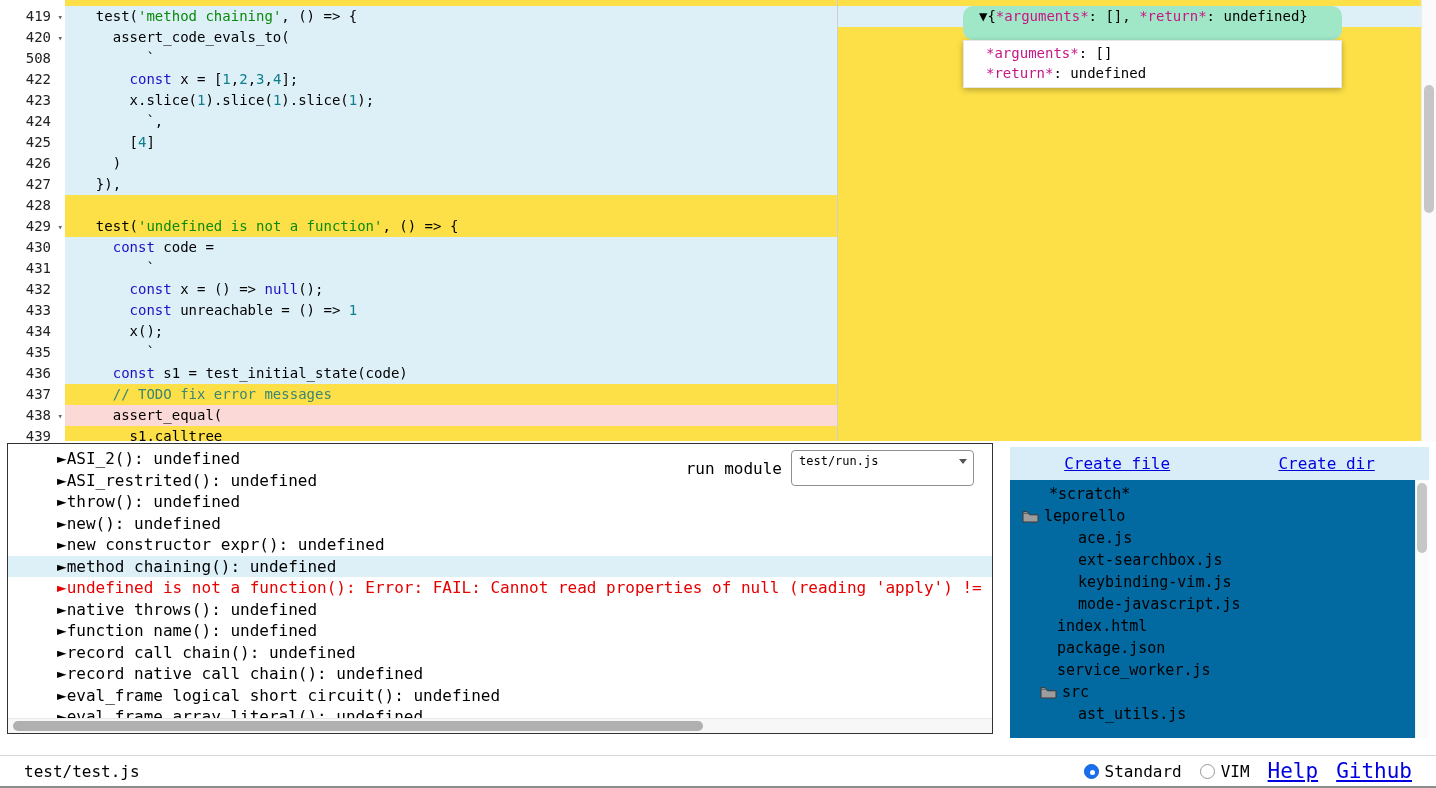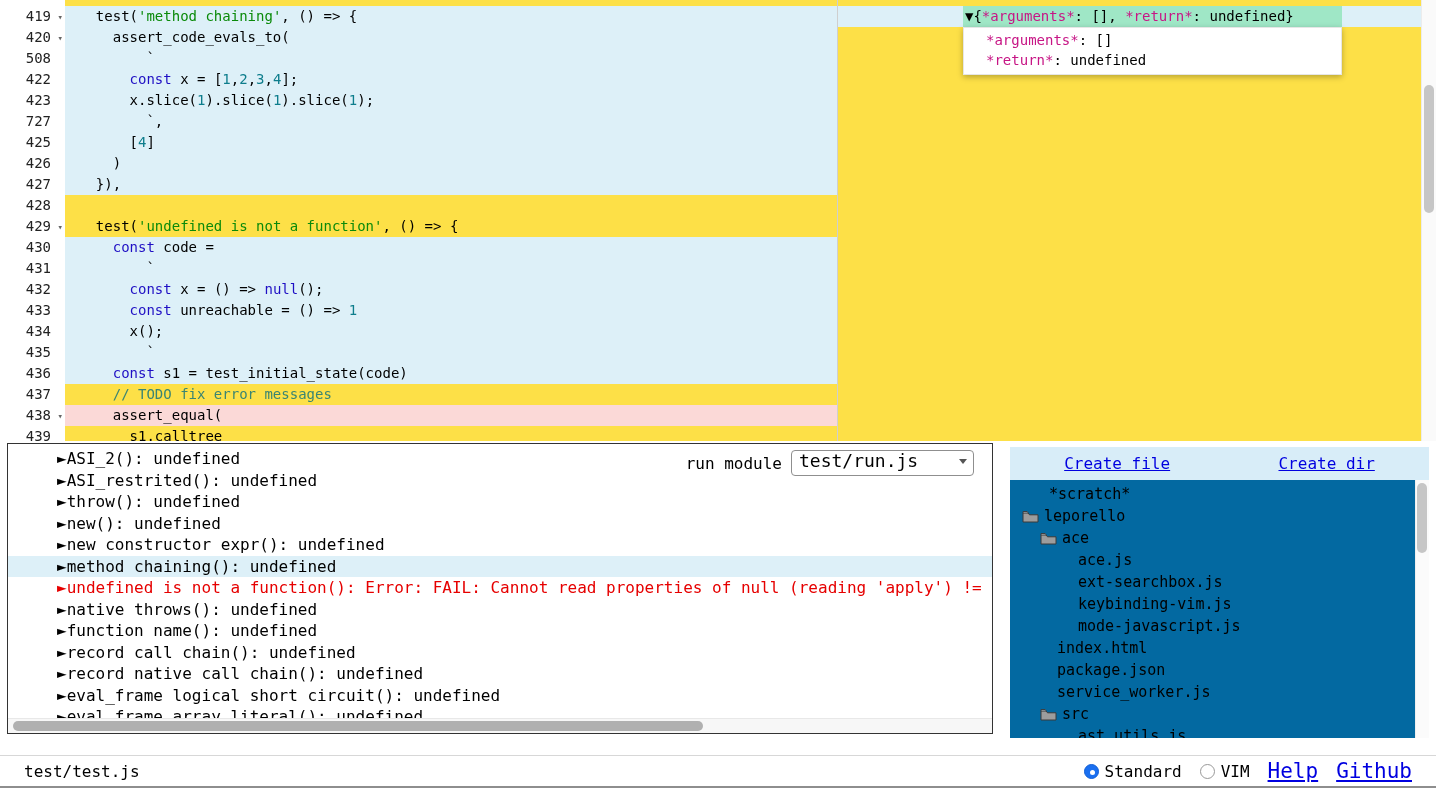--- a/index.html
+++ b/index.html
@@ -30,37 +30,37 @@
   .crow .ctext{position:relative;z-index:1;}
   .crow.bg-blue::before,.crow.bg-pink::before{content:"";position:absolute;left:0;top:0;width:772px;height:100%;z-index:0;}
   .crow.bg-blue::before{background:var(--highlight_blue);}
   .crow.bg-pink::before{background:var(--highlight_pink);}
   .crow.bg-blue_full{background:var(--highlight_blue);}
   #editor-divider{position:absolute;left:837px;top:0;width:1px;height:441px;background:#cfcfcf;z-index:3;}
   .tok-d{color:#000}.tok-k{color:var(--keyword)}.tok-s{color:var(--string)}
   .tok-n{color:var(--number)}.tok-c{color:var(--comment)}.tok-m{color:var(--magenta)}
 
   #inspector{position:absolute;left:963px;top:6px;width:379px;z-index:5;font-size:14px;}
-  .insp-summary{height:21px;line-height:21px;background:var(--inspector_green);white-space:pre;padding-left:2px;cursor:pointer;}
+  .insp-summary{height:34px;line-height:21px;background:var(--inspector_green);white-space:pre;padding-left:16px;cursor:pointer;border-radius:10px;}
   .insp-body{background:#fff;box-shadow:0 2px 6px rgba(0,0,0,.28);border:1px solid #e6e6e6;padding:2px 0 4px 22px;}
   .insp-row{height:20px;line-height:20px;white-space:pre;}
 
   #editor-scrollbar{position:absolute;left:1421px;top:0;width:15px;height:441px;background:#fafafa;border-left:1px solid #ececec;z-index:4;}
   #editor-scrollbar .vthumb{position:absolute;left:2px;top:85px;width:10px;height:128px;border-radius:5px;background:#c6c6c6;}
 
   
   #results-panel{position:absolute;left:7px;top:443px;width:986px;height:291px;border:1px solid #333;background:#fff;overflow:hidden;}
   #results-list{padding-top:4px;}
   .rrow{height:21.5px;line-height:21.5px;font-size:16px;padding-left:49px;white-space:pre;color:#000;cursor:pointer;}
   .rrow.selected{background:var(--highlight_blue);}
   .rrow.error{color:var(--error_red);}
   .run-module{position:absolute;top:6px;right:18px;display:flex;align-items:center;gap:9px;background:#fff;}
   .run-module .rm-label{font-size:16px;color:#000;}
-  .module-select{position:relative;width:183px;height:26px;border:1px solid #8f8f8f;border-radius:4px;background:#fff;
-    font-size:18px;line-height:20px;padding:0 20px 0 7px;cursor:pointer;overflow:hidden;}
+  .module-select{position:relative;width:183px;height:36px;border:1px solid #8f8f8f;border-radius:4px;background:#fff;
+    font-size:12px;line-height:20px;padding:0 20px 0 7px;cursor:pointer;overflow:hidden;}
   .sel-arrow{position:absolute;right:6px;top:8px;width:0;height:0;border-left:4px solid transparent;border-right:4px solid transparent;border-top:5px solid #555;}
   .hscroll{position:absolute;left:0;right:0;bottom:0;height:15px;background:#f7f7f7;border-top:1px solid #e8e8e8;}
   .hthumb{position:absolute;left:5px;top:2px;width:690px;height:10px;border-radius:5px;background:#b0b0b0;}
 
   
   #files-panel{position:absolute;left:1010px;top:447px;width:419px;height:291px;background:#0369a1;overflow:hidden;}
   .files-header{height:33px;background:#d8edf8;display:flex;align-items:center;justify-content:space-around;}
   .files-header a{font-size:16px;color:var(--link_blue);text-decoration:underline;cursor:pointer;}
   #file-tree{padding-top:3px;}
   .frow{height:22px;line-height:22px;font-size:15px;display:flex;align-items:center;white-space:pre;cursor:pointer;}
@@ -96,21 +96,21 @@
       <div class="gutter-row">
         <span class="gnum">508</span>
       </div>
       <div class="gutter-row">
         <span class="gnum">422</span>
       </div>
       <div class="gutter-row">
         <span class="gnum">423</span>
       </div>
       <div class="gutter-row">
-        <span class="gnum">727</span>
+        <span class="gnum">424</span>
       </div>
       <div class="gutter-row">
         <span class="gnum">425</span>
       </div>
       <div class="gutter-row">
         <span class="gnum">426</span>
       </div>
       <div class="gutter-row">
         <span class="gnum">427</span>
       </div>
@@ -225,24 +225,20 @@
   <div class="files-header">
     <a>Create file</a>
     <a>Create dir</a>
   </div>
   <div id="file-tree">
       <div class="frow" style="padding-left: 39px;"><span>*scratch*</span></div>
       <div class="frow" style="padding-left: 12px;"><svg class="foldericon" width="17" height="13" viewBox="0 0 17 13">
           <path d="M1 3 h5 l1.5 1.8 H16 V12 H1 Z" fill="#9d9d9d" stroke="#3a3a3a" stroke-width="1"></path>
           <path d="M1 3 V1.6 h4.2 l1 1.2" fill="#9d9d9d" stroke="#3a3a3a" stroke-width="1"></path>
         </svg><span>leporello</span></div>
-      <div class="frow" style="padding-left: 30px;"><svg class="foldericon" width="17" height="13" viewBox="0 0 17 13">
-          <path d="M1 3 h5 l1.5 1.8 H16 V12 H1 Z" fill="#9d9d9d" stroke="#3a3a3a" stroke-width="1"></path>
-          <path d="M1 3 V1.6 h4.2 l1 1.2" fill="#9d9d9d" stroke="#3a3a3a" stroke-width="1"></path>
-        </svg><span>ace</span></div>
       <div class="frow" style="padding-left: 68px;"><span>ace.js</span></div>
       <div class="frow" style="padding-left: 68px;"><span>ext-searchbox.js</span></div>
       <div class="frow" style="padding-left: 68px;"><span>keybinding-vim.js</span></div>
       <div class="frow" style="padding-left: 68px;"><span>mode-javascript.js</span></div>
       <div class="frow" style="padding-left: 47px;"><span>index.html</span></div>
       <div class="frow" style="padding-left: 47px;"><span>package.json</span></div>
       <div class="frow" style="padding-left: 47px;"><span>service_worker.js</span></div>
       <div class="frow" style="padding-left: 30px;"><svg class="foldericon" width="17" height="13" viewBox="0 0 17 13">
           <path d="M1 3 h5 l1.5 1.8 H16 V12 H1 Z" fill="#9d9d9d" stroke="#3a3a3a" stroke-width="1"></path>
           <path d="M1 3 V1.6 h4.2 l1 1.2" fill="#9d9d9d" stroke="#3a3a3a" stroke-width="1"></path>

